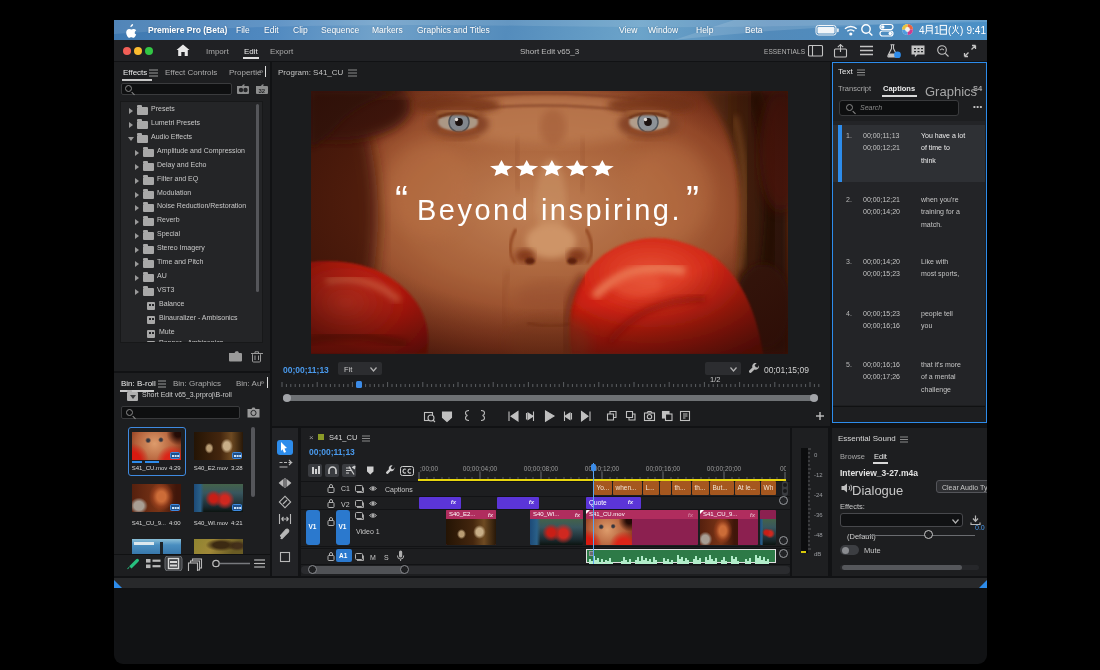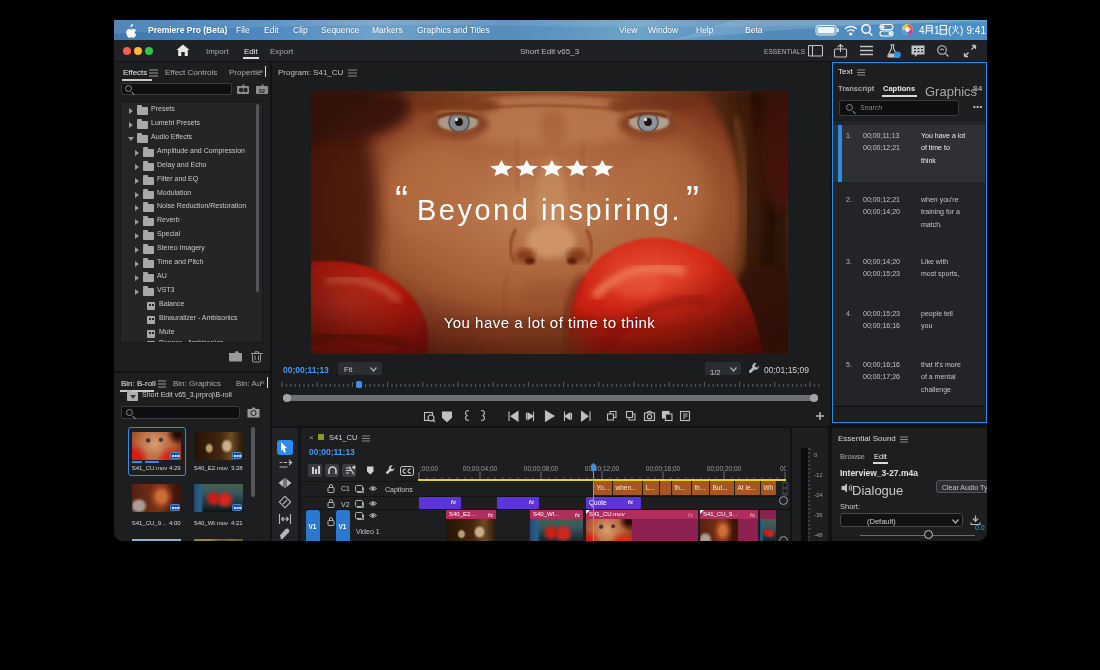--- a/index.html
+++ b/index.html
@@ -5,21 +5,21 @@
   * { margin:0; padding:0; box-sizing:border-box; }
   html,body { width:1100px; height:670px; background:#000; overflow:hidden; }
   body { font-family:"Liberation Sans", sans-serif; position:relative; }
   .abs { position:absolute; }
   
   #menubar { left:114px; top:20px; width:873px; height:20px;
     background:linear-gradient(100deg,#3e78b0 0%,#5089c0 18%,#71a2ca 30%,#548cbc 45%,#6ca4ca 60%,#528aba 75%,#4b90c6 100%);
     color:#fff; font-size:11.5px; }
   #menubar .mi { position:absolute; top:5px; white-space:nowrap; text-shadow:0 0 2px rgba(0,0,0,.25); font-size:8.5px; }
   
-  #win { left:114px; top:40px; width:873px; height:501px; background:#111214; border-radius:0 0 9px 9px; overflow:hidden; }
+  #win { left:114px; top:40px; width:873px; height:624px; background:#111214; border-radius:0 0 9px 9px; overflow:hidden; }
   .panel { position:absolute; background:#1d1e20; }
   .tabtxt { color:#ababab; font-size:8px; white-space:nowrap; }
   .tabon  { color:#e9e9e9; }
   .underline { position:absolute; height:2px; background:#dedede; }
   .searchbox { position:absolute; background:#0e0f10; border:1px solid #3a3b3d; border-radius:2px; }
   .sicon { position:absolute; width:7px; height:7px; border:1.3px solid #8a8a8a; border-radius:50%; }
   .sicon:after { content:""; position:absolute; width:4px; height:1.3px; background:#8a8a8a; transform:rotate(45deg); left:5px; top:7px; }
   .tiny  { font-size:6px; color:#c7c7c7; white-space:nowrap; }
   
   .trow { position:absolute; height:14px; font-size:7px; color:#c9c9c9; white-space:nowrap; }
@@ -563,32 +563,31 @@
 
           <g fill="#ffffff" transform="translate(179,69)">
             <path id="star" d="M11.5,0 L14.5,5.6 L23,6.2 L16.8,10.2 L18.5,16 L11.5,12.9 L4.5,16 L6.2,10.2 L0,6.2 L8.5,5.6 Z"></path>
             <use href="#star" x="25.2"></use>
             <use href="#star" x="50.4"></use>
             <use href="#star" x="75.6"></use>
             <use href="#star" x="100.8"></use>
           </g>
         </svg>
         <div class="abs" style="left:0;top:94px;width:477px;height:44px;color:#fff;font-size:29px;text-align:center;letter-spacing:2.5px;"><span style="font-size:39px;letter-spacing:0;position:relative;top:-7px;left:-9px;">“</span>Beyond inspiring.<span style="font-size:39px;letter-spacing:0;position:relative;top:-7px;left:4px;">”</span></div>
-        <div class="abs" style="left:0;top:223px;width:477px;text-align:center;color:#fff;font-size:15px;letter-spacing:0.5px;text-shadow:0 0 4px rgba(0,0,0,.45);">You have a lot of time to think</div>
       </div>
 
       <span class="abs" style="left:11px;top:303px;font-size:8.5px;color:#4a9aed;font-weight:bold;">00;00;11;13</span>
       <div class="abs" style="left:66px;top:300px;width:44px;height:13px;background:#2c2d30;border-radius:2px;">
         <span class="abs" style="left:6px;top:2.5px;font-size:7.5px;color:#c8c8c8;">Fit</span>
         <svg class="abs" style="left:32px;top:4.5px" width="7" height="5">
           <path d="M0.5,0.5 L3.5,4 L6.5,0.5" stroke="#b0b0b0" fill="none" stroke-width="1.2"></path>
         </svg>
       </div>
       <div class="abs" style="left:433px;top:300px;width:36px;height:13px;background:#2c2d30;border-radius:2px;">
-        <span class="abs" style="left:5px;top:6px;font-size:7.5px;color:#c8c8c8;">1/2</span>
+        <span class="abs" style="left:5px;top:13px;font-size:7.5px;color:#c8c8c8;">1/2</span>
         <svg class="abs" style="left:25px;top:4.5px" width="7" height="5">
           <path d="M0.5,0.5 L3.5,4 L6.5,0.5" stroke="#b0b0b0" fill="none" stroke-width="1.2"></path>
         </svg>
       </div>
       <svg class="abs" style="left:476px;top:301px" width="12" height="12" viewBox="0 0 12 12">
         <path d="M10.8,2.2 a3.4,3.4 0 0 1 -4.3,4.3 L3.4,9.6 a1.5,1.5 0 0 1 -2.1,-2.1 L4.4,4.4 a3.4,3.4 0 0 1 4.3,-4.3 L6.6,2.2 L7.8,4.3 L9.9,4.4 Z" fill="#b8b8b8"></path>
       </svg>
       <span class="abs" style="left:492px;top:303px;font-size:8.5px;color:#d0d0d0;">00;01;15;09</span>
 
       <svg class="abs" style="left:8px;top:317px" width="542" height="10" viewBox="0 0 542 10">
@@ -957,21 +956,21 @@
     </div>
     <div class="panel" id="pText" style="left:718px;top:22px;width:155px;height:361px;border:1.5px solid #2d8ceb;background:#1d1e20;">
       <span class="abs tabtxt tabon" style="left:5px;top:4px;">Text</span>
       <svg class="abs" style="left:24px;top:6px" width="8" height="7">
         <g stroke="#8a8a8a" stroke-width="1">
           <line x1="0" y1="1" x2="8" y2="1"></line>
           <line x1="0" y1="3.5" x2="8" y2="3.5"></line>
           <line x1="0" y1="6" x2="8" y2="6"></line>
         </g>
       </svg>
-      <span class="abs" style="left:5px;top:21px;font-size:7.5px;color:#a8a8a8;font-weight:bold;">Transcript</span>
+      <span class="abs" style="left:5px;top:21px;font-size:7.5px;color:#a8a8a8;">Transcript</span>
       <span class="abs" style="left:50px;top:21px;font-size:7.5px;color:#ececec;font-weight:bold;">Captions</span>
       <div class="underline" style="left:49px;top:32px;width:35px;height:1.5px;background:#d8d8d8;"></div>
       <span class="abs" style="left:92px;top:21px;font-size:13px;color:#a8a8a8;">Graphics</span>
       <span class="abs" style="left:140px;top:21px;font-size:7.5px;color:#a8a8a8;font-weight:bold;">S4</span>
       <div class="searchbox" style="left:6px;top:37px;width:120px;height:16px;border-radius:3px;"></div>
       <div class="sicon" style="left:13px;top:41px;"></div>
       <span class="abs" style="left:27px;top:41px;font-size:7px;color:#8a8a8a;font-style:italic;">Search</span>
       <span class="abs" style="left:140px;top:39px;font-size:8px;color:#c8c8c8;letter-spacing:0.5px;">•••</span>
 
       <div class="abs" style="left:0;top:58px;width:152px;height:284px;background:#232427;overflow:hidden;" id="caplist">
@@ -1019,23 +1018,23 @@
       <div class="underline" style="left:41px;top:34px;width:15px;height:1.5px;background:#d8d8d8;"></div>
       <span class="abs" style="left:8px;top:40px;font-size:8.5px;color:#e2e2e2;font-weight:bold;">Interview_3-27.m4a</span>
       <svg class="abs" style="left:9px;top:55px" width="12" height="10" viewBox="0 0 12 10">
         <path d="M0.5,3 h2.5 L6,0.5 V9.5 L3,7 H0.5 Z" fill="#c0c0c0"></path>
         <path d="M8,3 Q9.5,5 8,7 M9.8,1.8 Q12,5 9.8,8.2" stroke="#c0c0c0" fill="none" stroke-width="1"></path>
       </svg>
       <span class="abs" style="left:20px;top:55px;font-size:13px;color:#c8c8c8;">Dialogue</span>
       <div class="abs" style="left:104px;top:52px;width:60px;height:13px;background:#2e2f32;border:1px solid #54555a;border-radius:3px;">
         <span class="abs" style="left:5px;top:2.5px;font-size:7px;color:#c8c8c8;white-space:nowrap;">Clear Audio Typ</span>
       </div>
-      <span class="abs" style="left:8px;top:74px;font-size:7.5px;color:#c8c8c8;">Short:</span>
+      <span class="abs" style="left:8px;top:74px;font-size:7.5px;color:#c8c8c8;">Effects:</span>
       <div class="abs" style="left:8px;top:85px;width:123px;height:14px;background:#101113;border:1px solid #47484c;border-radius:3px;">
-        <span class="abs" style="left:6px;top:3px;font-size:7.5px;color:#d0d0d0;margin-left:20px;">(Default)</span>
+        <span class="abs" style="left:6px;top:18px;font-size:7.5px;color:#d0d0d0;">(Default)</span>
         <svg class="abs" style="left:111px;top:5px" width="7" height="5">
           <path d="M0.5,0.5 L3.5,4 L6.5,0.5" stroke="#b0b0b0" fill="none" stroke-width="1.2"></path>
         </svg>
       </div>
       <svg class="abs" style="left:138px;top:87px" width="11" height="11" viewBox="0 0 11 11">
         <path d="M5.5,0.5 V6 M3,3.5 L5.5,6.3 L8,3.5" stroke="#b8b8b8" fill="none" stroke-width="1.2"></path>
         <path d="M1,7.5 V9.5 H10 V7.5" stroke="#b8b8b8" fill="none" stroke-width="1.2"></path>
       </svg>
       <span class="abs" style="left:143px;top:96px;font-size:7px;color:#4a9aed;">0.0</span>
       <div class="abs" style="left:28px;top:106.5px;width:115px;height:1.5px;background:#6a6c70;"></div>

